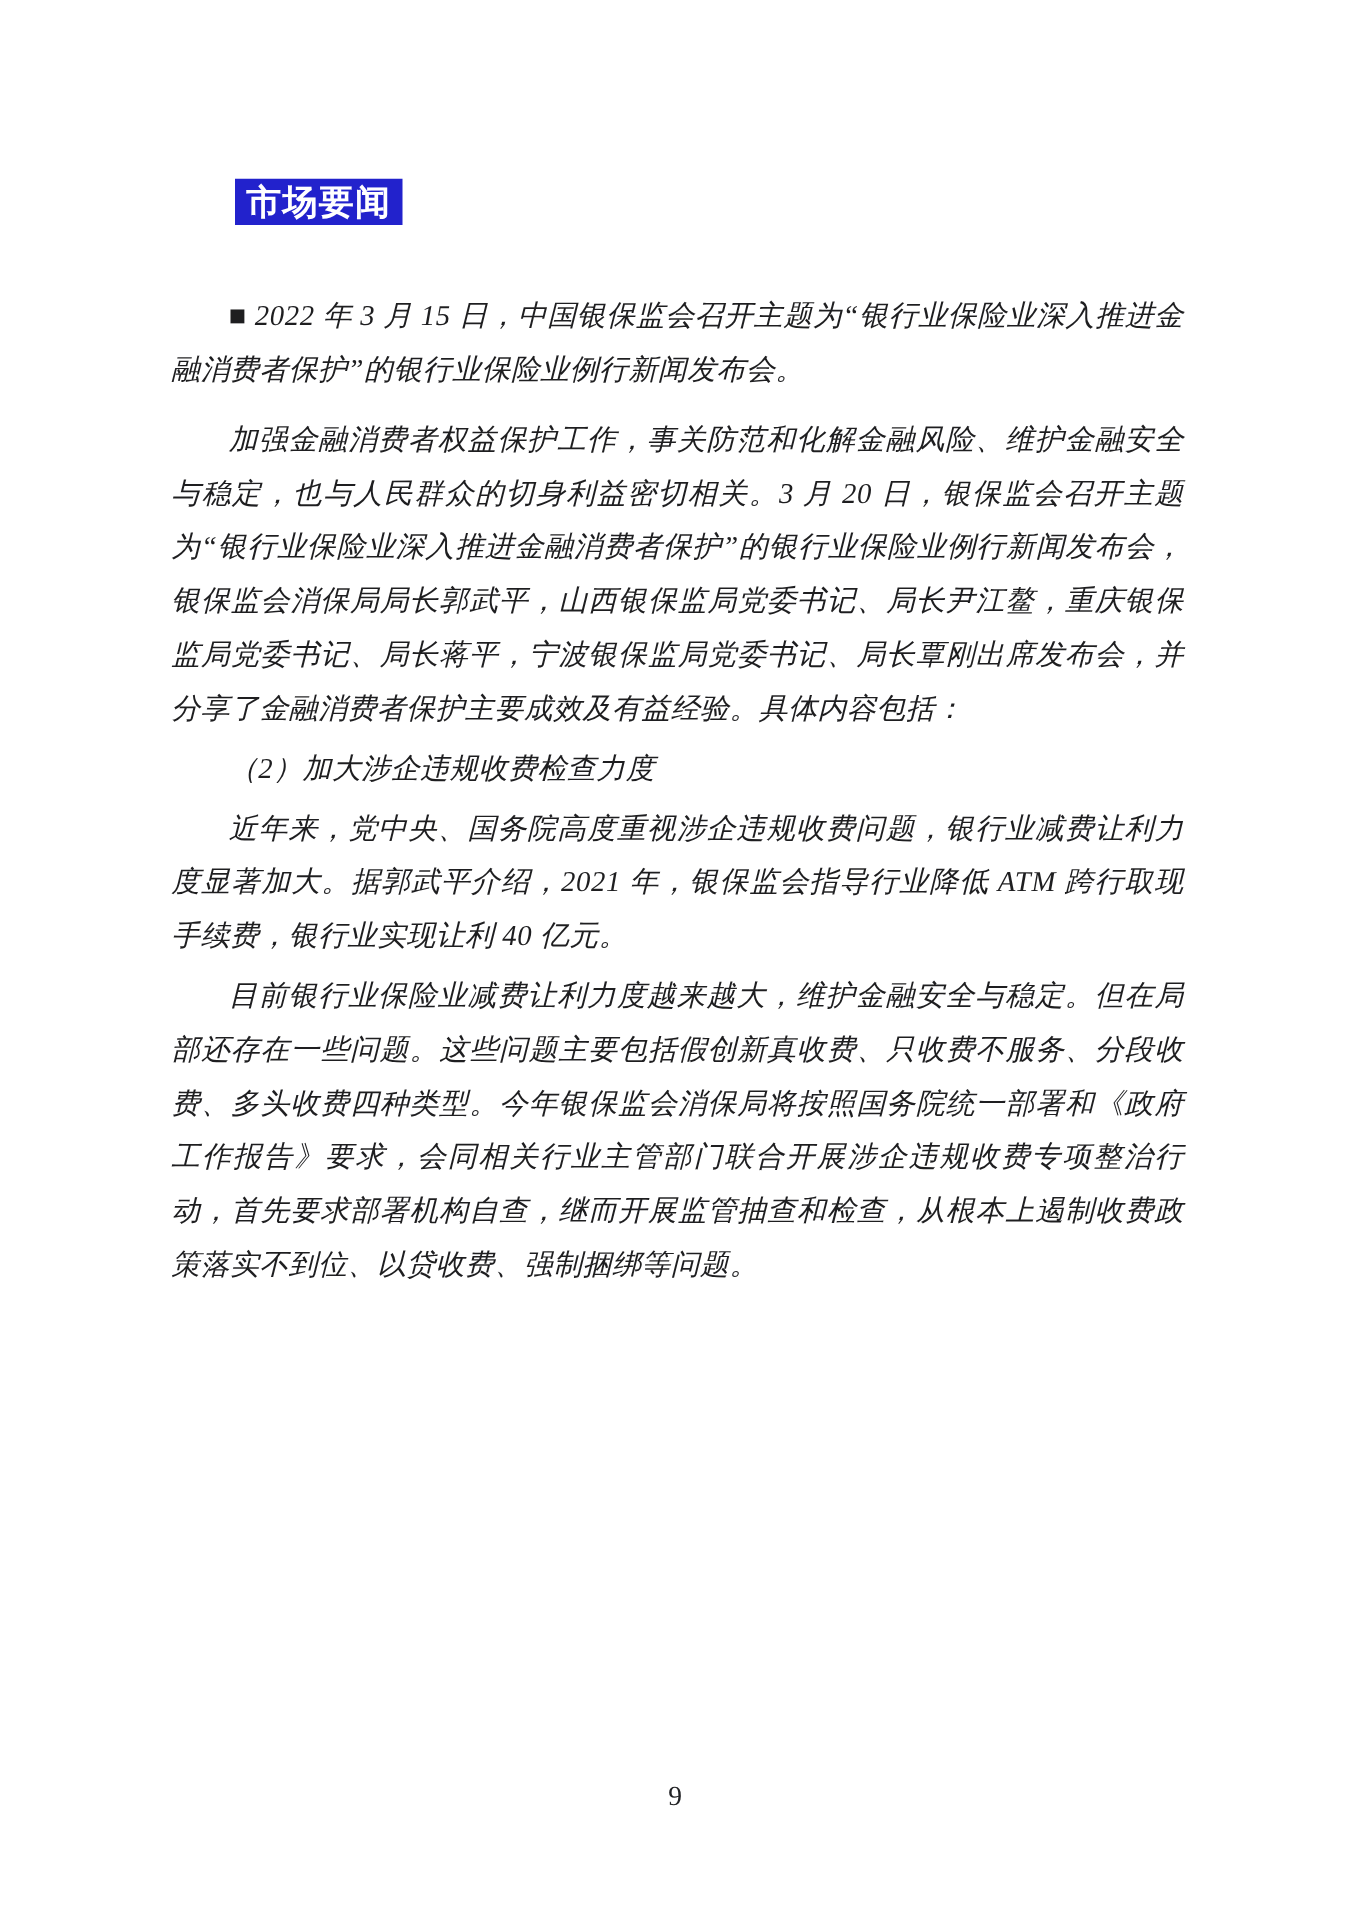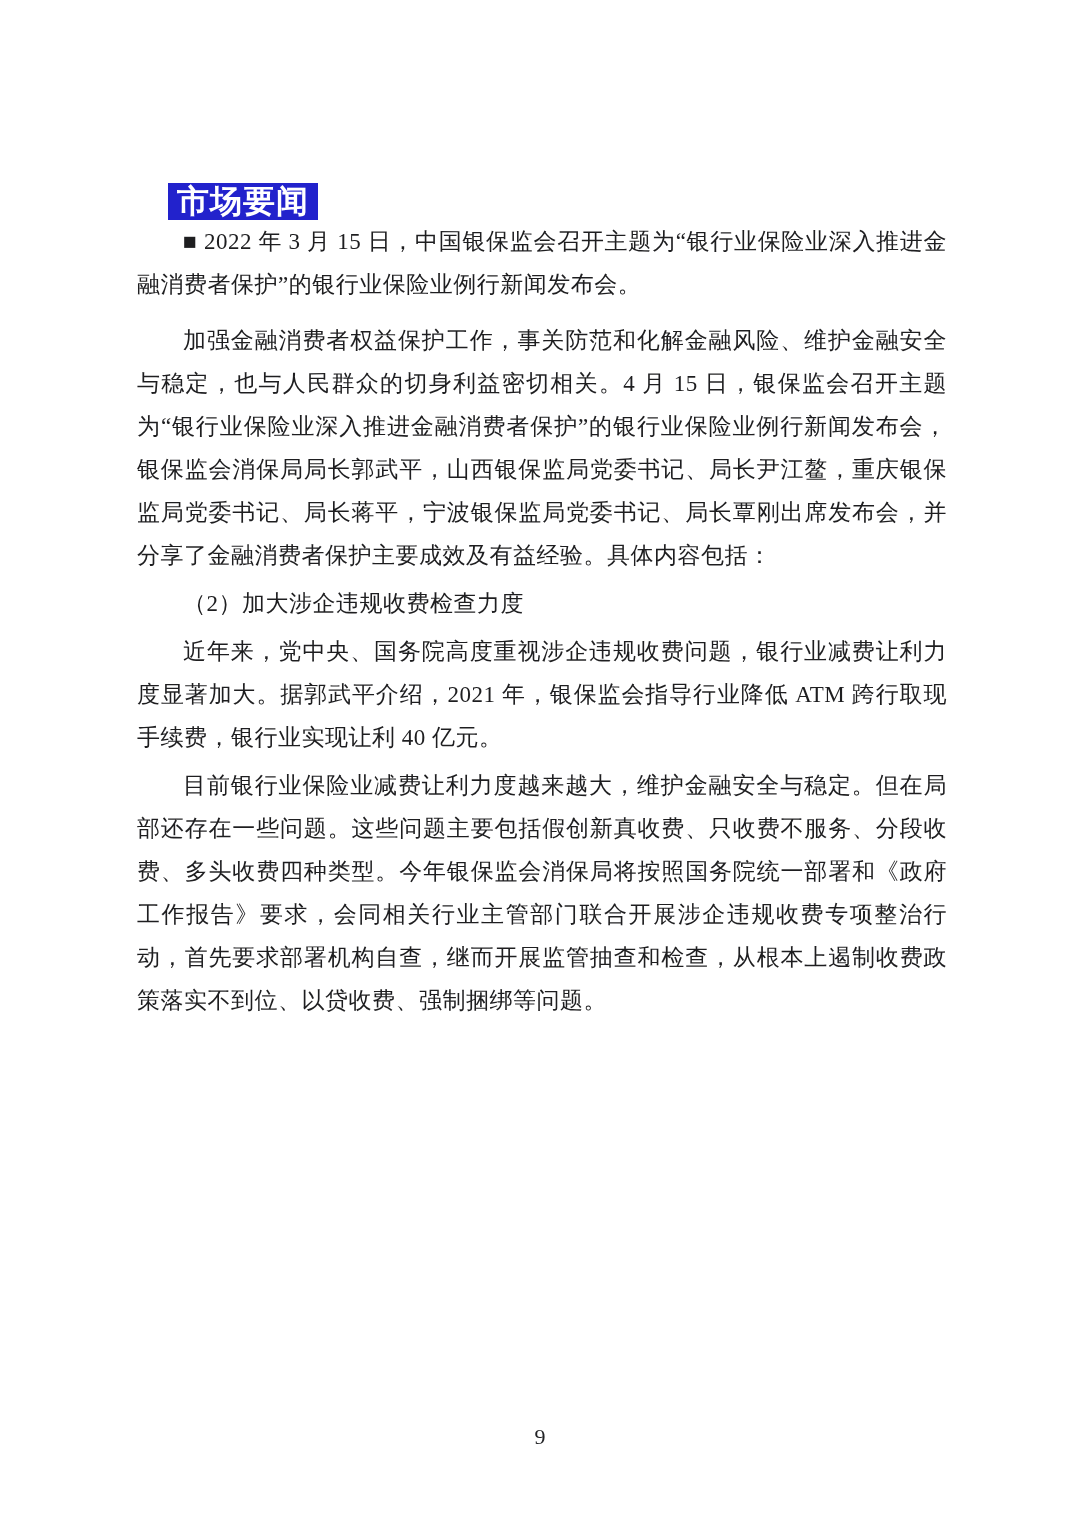--- a/index.html
+++ b/index.html
@@ -8,41 +8,41 @@
     position: relative;
     width: 1080px;
     height: 1528px;
     background: #ffffff;
     font-family: "Liberation Serif", "DejaVu Serif", serif;
     color: #1e1e20;
     overflow: hidden;
   }
   .badge {
     position: absolute;
-    left: 168px;
+    left: 188px;
     top: 143px;
     display: inline-block;
     font-family: "Liberation Sans", "DejaVu Sans", sans-serif;
     font-weight: bold;
-    font-size: 32px;
+    font-size: 28px;
     line-height: 37px;
     padding: 0 9px;
     letter-spacing: 1px;
     white-space: nowrap;
-    margin-top: 40px;
   }
   .content {
     position: absolute;
     left: 137px;
-    top: 220px;
+    top: 231px;
     width: 810px;
     font-size: 23px;
     line-height: 43px;
     text-align: justify;
     letter-spacing: 0.5px;
+    font-style: italic;
   }
   .content p {
     text-indent: 2em;
     margin: 0 0 5px 0;
   }
   .content p.lead { margin-bottom: 13px; }
   .page-num {
     position: absolute;
     left: 0;
     right: 0;
@@ -54,21 +54,21 @@
 </style>
 </head>
 <body>
 
 <div class="page">
 
   <div class="badge" style="background: rgb(34, 34, 204); color: rgb(255, 255, 255);">市场要闻</div>
 
   <div class="content">
     <p class="lead">■ 2022 年 3 月 15 日，中国银保监会召开主题为“银行业保险业深入推进金融消费者保护”的银行业保险业例行新闻发布会。</p>
-    <p>加强金融消费者权益保护工作，事关防范和化解金融风险、维护金融安全与稳定，也与人民群众的切身利益密切相关。4 月 15 日，银保监会召开主题为“银行业保险业深入推进金融消费者保护”的银行业保险业例行新闻发布会，银保监会消保局局长郭武平，山西银保监局党委书记、局长尹江鳌，重庆银保监局党委书记、局长蒋平，宁波银保监局党委书记、局长覃刚出席发布会，并分享了金融消费者保护主要成效及有益经验。具体内容包括：</p>
+    <p>加强金融消费者权益保护工作，事关防范和化解金融风险、维护金融安全与稳定，也与人民群众的切身利益密切相关。3 月 20 日，银保监会召开主题为“银行业保险业深入推进金融消费者保护”的银行业保险业例行新闻发布会，银保监会消保局局长郭武平，山西银保监局党委书记、局长尹江鳌，重庆银保监局党委书记、局长蒋平，宁波银保监局党委书记、局长覃刚出席发布会，并分享了金融消费者保护主要成效及有益经验。具体内容包括：</p>
     <p>（2）加大涉企违规收费检查力度</p>
     <p>近年来，党中央、国务院高度重视涉企违规收费问题，银行业减费让利力度显著加大。据郭武平介绍，2021 年，银保监会指导行业降低 ATM 跨行取现手续费，银行业实现让利 40 亿元。</p>
     <p>目前银行业保险业减费让利力度越来越大，维护金融安全与稳定。但在局部还存在一些问题。这些问题主要包括假创新真收费、只收费不服务、分段收费、多头收费四种类型。今年银保监会消保局将按照国务院统一部署和《政府工作报告》要求，会同相关行业主管部门联合开展涉企违规收费专项整治行动，首先要求部署机构自查，继而开展监管抽查和检查，从根本上遏制收费政策落实不到位、以贷收费、强制捆绑等问题。</p>
   </div>
 
   <div class="page-num">9</div>
 
 </div>
 
 </body></html>

